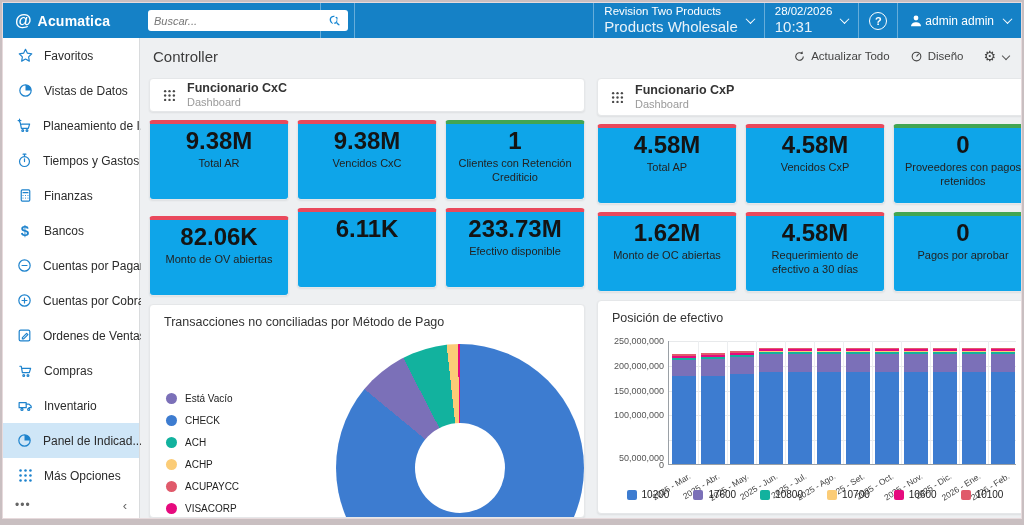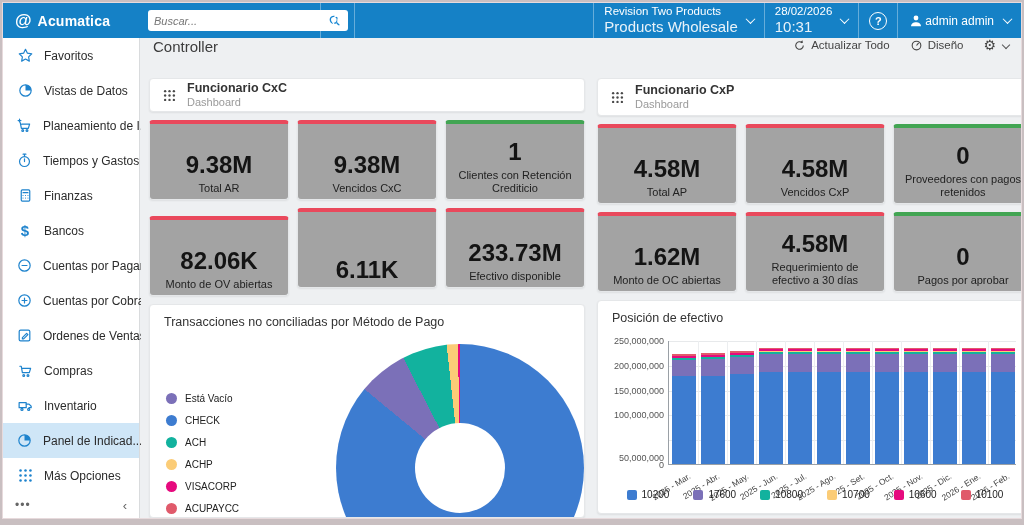--- a/index.html
+++ b/index.html
@@ -30,38 +30,38 @@
   .side-item { height:35px; display:flex; align-items:center; gap:10px; padding-left:13px; cursor:pointer; }
   .side-item.sel { background:#cfe6f7; }
   .side-item .lbl { font-size:12px; color:#2b2b2b; white-space:nowrap; }
   .side-item .ic { width:18px; height:18px; display:flex; align-items:center; justify-content:center; color:#1e83cd; font-weight:bold; }
   .side-foot { position:absolute; bottom:0; left:0; right:0; height:26px; display:flex; align-items:center; justify-content:space-between; padding:0 12px; color:#666; }
   .dots3 { font-size:12px; letter-spacing:1px; cursor:pointer; }
   .collapse { font-size:13px; cursor:pointer; }
 
   
   .main { position:absolute; top:35px; left:138px; right:0; bottom:0; background:#eef0f2; }
-  .mheader { height:36px; display:flex; align-items:flex-start; padding:0 12px;gap:24px; }
+  .mheader { height:36px; display:flex; align-items:center; padding:0 12px;gap:24px; }
   .mtitle { font-size:15px; color:#3c3c3c; }
   .mactions { margin-left:auto; display:flex; align-items:center; gap:20px; color:#444; }
   .maction { display:flex; align-items:center; gap:5px; font-size:11.5px; cursor:pointer; }
   .gear { font-size:14px; line-height:1; }
   .chev-dk { width:6px; height:6px; border-right:1.4px solid #555; border-bottom:1.4px solid #555; transform:rotate(45deg); margin-left:2px; }
 
   .cols { position:absolute; top:40px; left:8px; right:auto; bottom:0; display:flex; gap:12px; }
   .col { width:436px; display:flex; flex-direction:column; }
 
   .card { background:#fff; border:1px solid #e5e7e9; border-radius:4px; box-shadow:0 1px 2px rgba(0,0,0,.07); }
   .dash-head { height:38px; display:flex; align-items:center; gap:10px; padding:0 12px; margin-bottom:8px; }
   .dh-text { line-height:1.2; }
   .dh-title { font-size:12.5px; font-weight:bold; color:#333; }
   .dh-sub { font-size:11px; color:#9a9a9a; }
 
   .kpi-grid { display:grid; grid-template-columns:1fr 1fr 1fr; gap:8px; margin-bottom:8px; }
-  .kpi { height:80px; border-radius:4px; border:1px solid #e5e7e9; border-top-width:4px; background:#a3a3a3; box-shadow:0 1px 2px rgba(0,0,0,.07); display:flex; flex-direction:column; align-items:center; justify-content:flex-end; text-align:center; padding:4px 6px; cursor:pointer; }
+  .kpi { height:80px; border-radius:4px; border:1px solid #e5e7e9; border-top-width:4px; background:#0ea5e9; box-shadow:0 1px 2px rgba(0,0,0,.07); display:flex; flex-direction:column; align-items:center; justify-content:flex-start; text-align:center; padding:4px 6px; cursor:pointer; }
   .kpi .val { font-size:24px; font-weight:bold; color:#141414; line-height:1.1; }
   .kpi .lab { font-size:11px; color:#222; line-height:1.2; margin-top:3px; }
 
   .widget { position:relative; height:214px; overflow:hidden; flex:0 0 auto; }
   .wtitle { position:absolute; top:10px; left:14px; font-size:12.5px; color:#333; }
 
   
   .donut { position:absolute; border-radius:50%; }
   .donut::after { content:""; position:absolute; left:50%; top:50%; width:90px; height:90px; background:#fff; border-radius:50%; transform:translate(-50%,-50%); }
   .dlegend { position:absolute; left:16px; top:82px; width:248px; }
@@ -357,28 +357,28 @@
                 <span class="dot" style="background:#12b29e"></span>
       <span class="nm">ACH</span>
       <span class="vl">358.00</span>
               </div>
               <div class="row">
                 <span class="dot" style="background:#fbcc77"></span>
       <span class="nm">ACHP</span>
       <span class="vl">89.00</span>
               </div>
               <div class="row">
+                <span class="dot" style="background:#e05a6b"></span>
+      <span class="nm">ACUPAYCC</span>
+      <span class="vl">1.00</span>
+              </div>
+              <div class="row">
                 <span class="dot" style="background:#e60a7e"></span>
       <span class="nm">VISACORP</span>
       <span class="vl">15.00</span>
-              </div>
-              <div class="row">
-                <span class="dot" style="background:#e05a6b"></span>
-      <span class="nm">ACUPAYCC</span>
-      <span class="vl">1.00</span>
               </div>
             </div>
           <div class="donut" style="height: 248px; width: 248px; left: 186px; top: 39px; background: conic-gradient(rgb(61, 124, 208) 0deg, rgb(61, 124, 208) 309.54deg, rgb(123, 112, 184) 309.54deg, rgb(123, 112, 184) 332.707deg, rgb(18, 178, 158) 332.707deg, rgb(18, 178, 158) 353.81deg, rgb(251, 204, 119) 353.81deg, rgb(251, 204, 119) 359.057deg, rgb(230, 10, 126) 359.057deg, rgb(230, 10, 126) 359.941deg, rgb(224, 90, 107) 359.941deg, rgb(224, 90, 107) 360deg);"></div>
         </div>
       </div>
 
       <div class="col">
         <div class="card dash-head">
           <svg width="15" height="15" viewBox="0 0 24 24" fill="#4a4a4a">
               <circle cx="5" cy="5" r="1.9"></circle>

